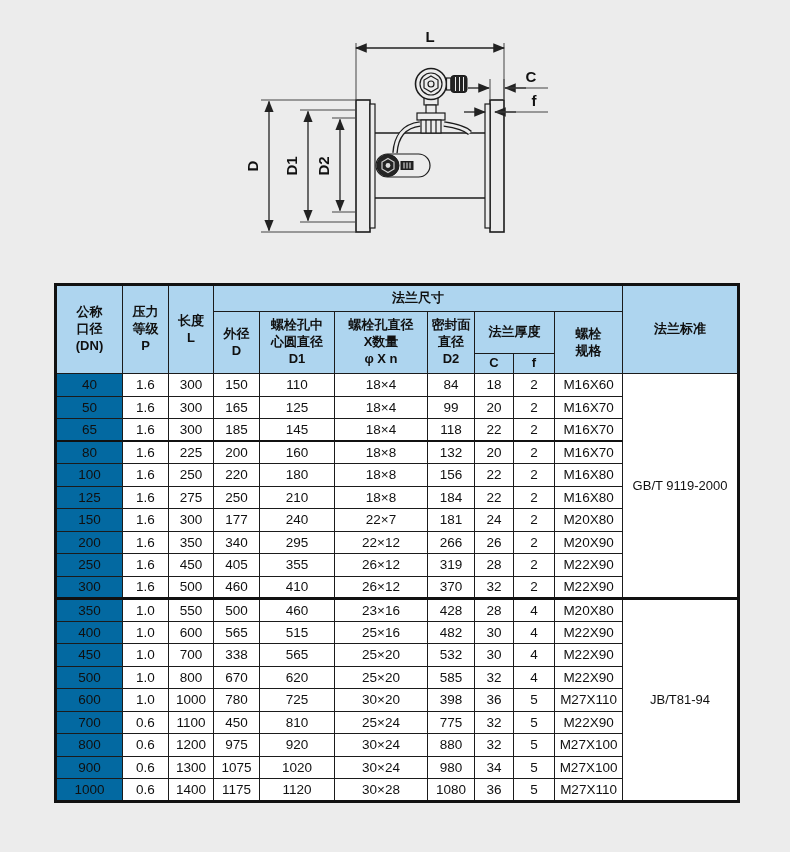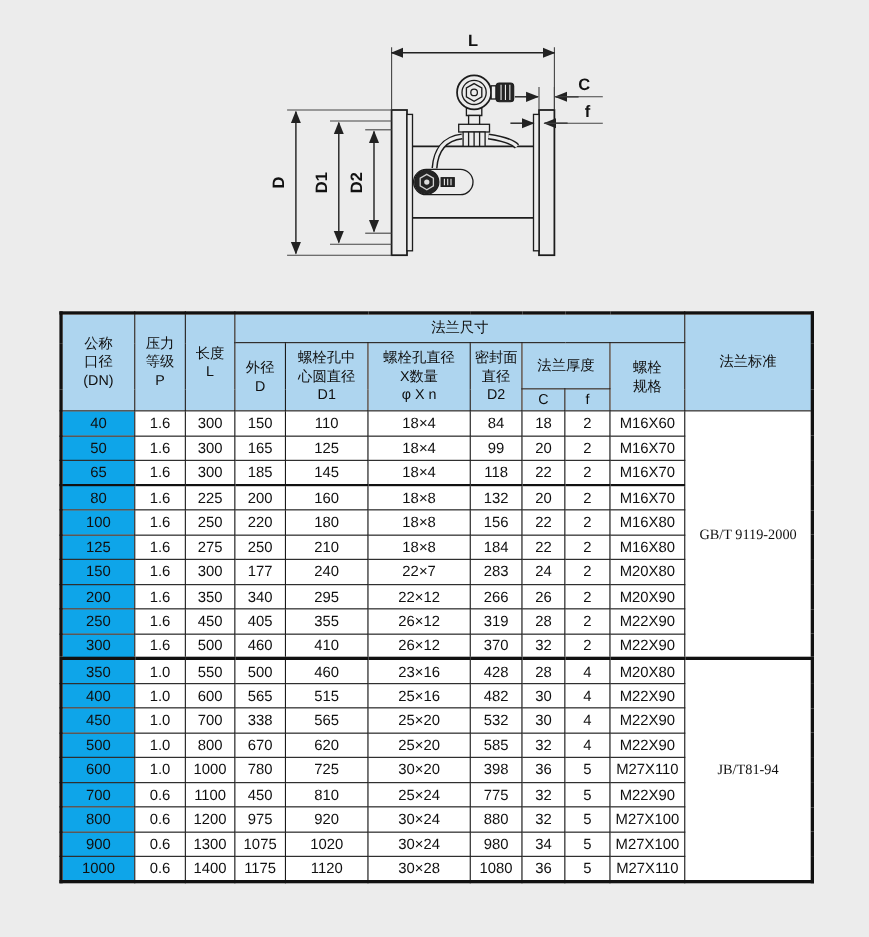--- a/index.html
+++ b/index.html
@@ -14,29 +14,29 @@
   .part-thin  { stroke:#1c1c1c; stroke-width:1.2; fill:#ececec; }
   .dark-part  { fill:#242424; stroke:#1c1c1c; stroke-width:1; }
   .dim-text   { font:bold 15px "Liberation Sans", sans-serif; fill:#111; }
 
   
   .table-wrap { position:absolute; left:54px; top:283px; }
   table { border-collapse:collapse; table-layout:fixed; width:683px;
           border:3px solid #111; }
   th, td { border:1.5px solid #1b1b1b; text-align:center; vertical-align:middle;
            padding:0; color:#101010; overflow:hidden; }
-  th { background:#aed5ef; font-size:13px; font-weight:normal; line-height:1.3;
+  th { background:#aed5ef; font-size:13px; font-weight:bold; line-height:1.3;
        white-space:pre-line; }
   tr.h1 { height:27px; }
   tr.h2 { height:42px; }
   tr.h3 { height:20px; }
   tbody tr { height:22.5px; }
   tbody td { background:#ffffff; font-size:13.5px; }
-  tbody td.dn-cell { background:#0ea5e9; }
-  tbody td.standard-cell { background:#ffffff; font-size:13px;font-family:Liberation Serif, serif; }
+  tbody td.dn-cell { background:#0369a1; }
+  tbody td.standard-cell { background:#ffffff; font-size:13px; }
   tbody tr.group-start td { border-top:3px solid #111; }
   tbody tr.sub-sep td { border-top:2.5px solid #111; }
 </style>
 </head>
 <body>
 
 <div class="page">
 
   <svg id="diagram" width="790" height="270" viewBox="0 0 790 270">
     <defs>
@@ -262,21 +262,21 @@
             <td>2</td>
             <td>M16X80</td>
           </tr>
           <tr>
             <td class="dn-cell">150</td>
             <td>1.6</td>
             <td>300</td>
             <td>177</td>
             <td>240</td>
             <td>22×7</td>
-            <td>283</td>
+            <td>181</td>
             <td>24</td>
             <td>2</td>
             <td>M20X80</td>
           </tr>
           <tr>
             <td class="dn-cell">200</td>
             <td>1.6</td>
             <td>350</td>
             <td>340</td>
             <td>295</td>

